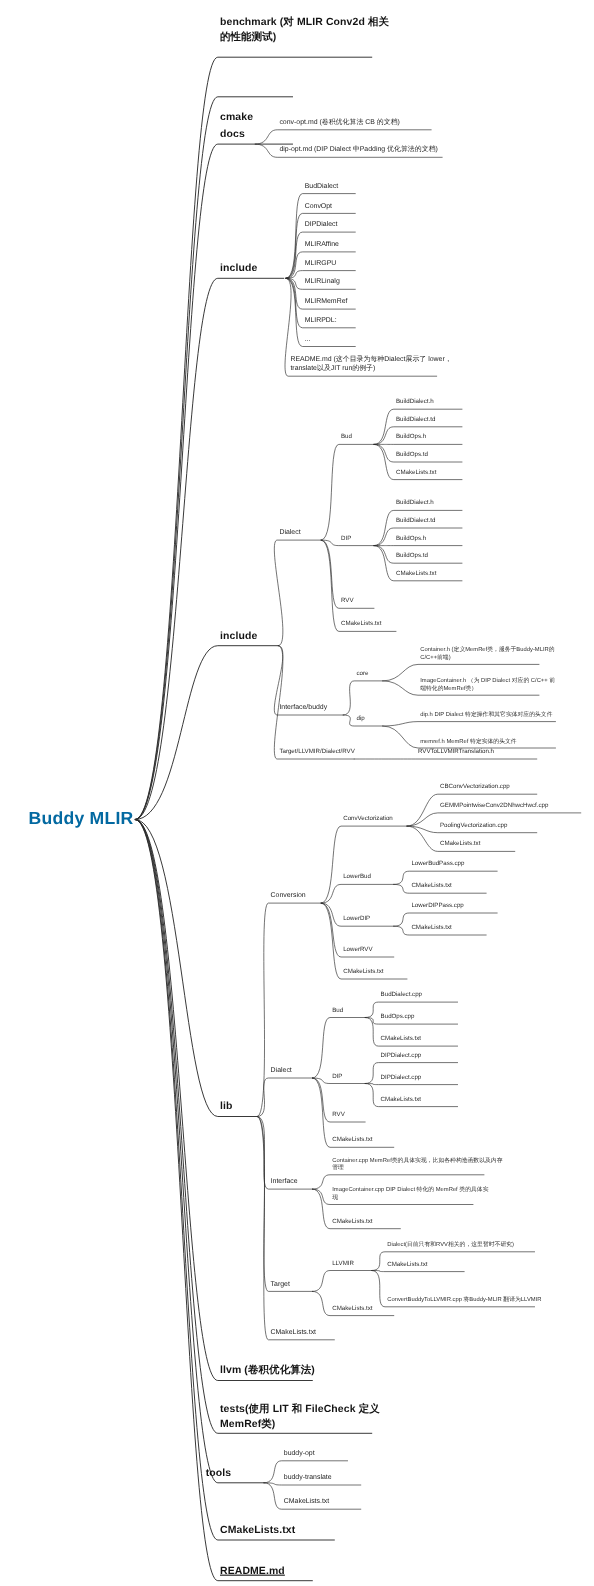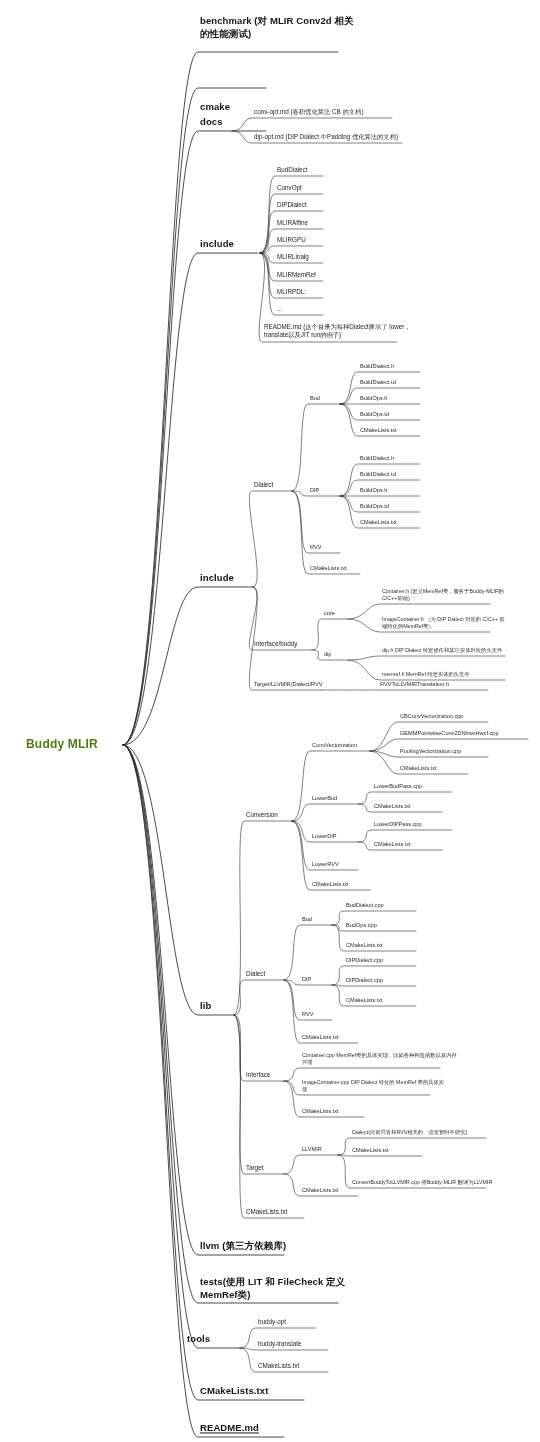--- a/index.html
+++ b/index.html
@@ -24,23 +24,23 @@
     position:absolute;
     box-sizing:border-box;
     color:#1c1c1c;
     line-height:1.32;
     white-space:pre-wrap;
     transform:translateY(-100%);
     padding:0 0 2px 2px;
   }
   
   .d0{
-    font-size:12px;
+    font-size:16px;
     font-weight:bold;
-    color:#4d7c0f;
+    color:#0369a1;
     letter-spacing:.2px;
     transform:translateY(-50%);
     padding:0;
   }
   .d1{
     font-size:9.5px;
     font-weight:bold;
     color:#141414;
     letter-spacing:.1px;
   }
@@ -225,21 +225,21 @@
       <div class="node d4" style="left: 300px; top: 1068px; max-width: 158px;">Container.cpp MemRef类的具体实现，比如各种构造函数以及内存管理</div>
       <div class="node d4" style="left: 300px; top: 1095px; max-width: 148px;">ImageContainer.cpp DIP Dialect 特化的 MemRef 类的具体实现</div>
       <div class="node d3" style="left: 300px; top: 1117px; max-width: 82px;">CMakeLists.txt</div>
       <div class="node d2" style="left: 244px; top: 1174px; max-width: 58px;">Target</div>
       <div class="node d3" style="left: 300px; top: 1155px; max-width: 56px;">LLVMIR</div>
       <div class="node d4" style="left: 350px; top: 1138px; max-width: 154px;">Dialect(目前只有和RVV相关的，这里暂时不研究)</div>
       <div class="node d3" style="left: 350px; top: 1156px; max-width: 90px;">CMakeLists.txt</div>
       <div class="node d4" style="left: 350px; top: 1188px; max-width: 154px;">ConvertBuddyToLLVMIR.cpp 将Buddy-MLIR 翻译为LLVMIR</div>
       <div class="node d3" style="left: 300px; top: 1196px; max-width: 76px;">CMakeLists.txt</div>
       <div class="node d2" style="left: 244px; top: 1218px; max-width: 78px;">CMakeLists.txt</div>
-      <div class="node d1" style="left: 198px; top: 1255px; max-width: 104px;">llvm (第三方依赖库)</div>
+      <div class="node d1" style="left: 198px; top: 1255px; max-width: 104px;">llvm (卷积优化算法)</div>
       <div class="node d1" style="left: 198px; top: 1303px; max-width: 158px;">tests(使用 LIT 和 FileCheck 定义MemRef类)</div>
       <div class="node d1" style="left: 185px; top: 1348px; max-width: 60px;">tools</div>
       <div class="node d2" style="left: 256px; top: 1328px; max-width: 78px;">buddy-opt</div>
       <div class="node d2" style="left: 256px; top: 1350px; max-width: 90px;">buddy-translate</div>
       <div class="node d2" style="left: 256px; top: 1372px; max-width: 90px;">CMakeLists.txt</div>
       <div class="node d1" style="left: 198px; top: 1400px; max-width: 124px;">CMakeLists.txt</div>
       <div class="node d1" style="left: 198px; top: 1437px; max-width: 104px; text-decoration: underline;">README.md</div>
     </div>
 </div>
 

